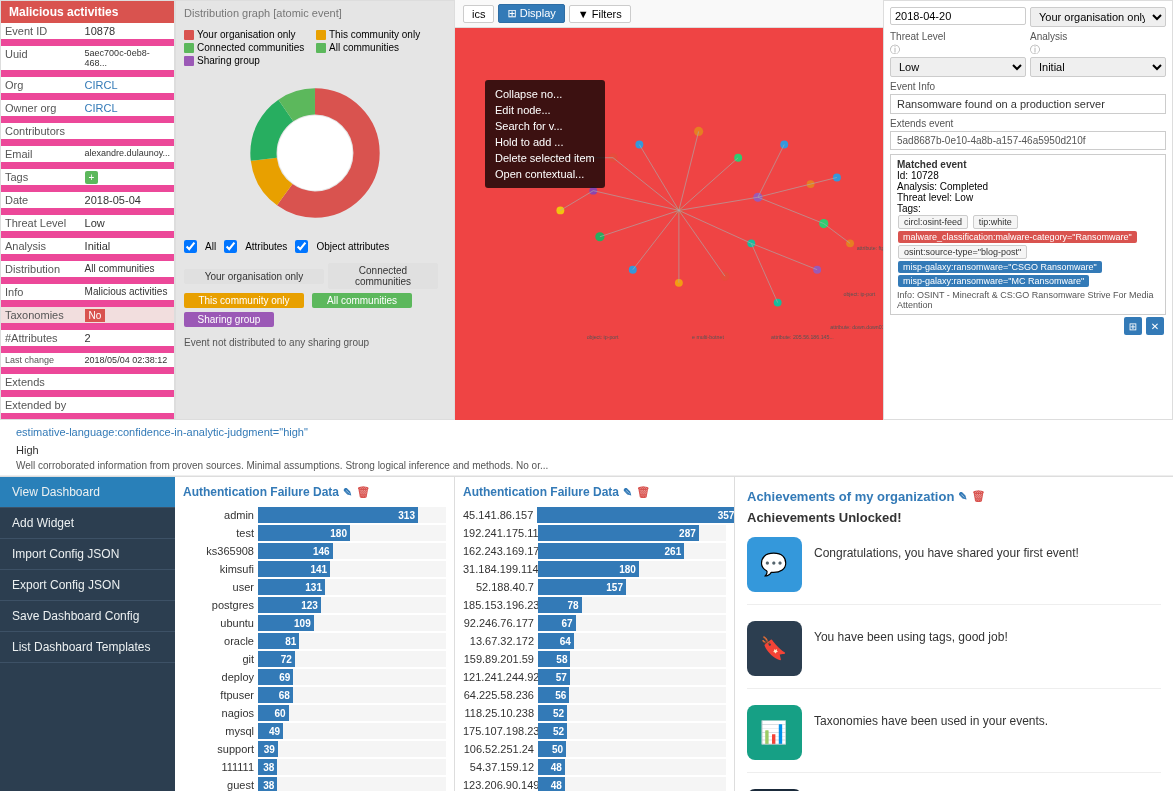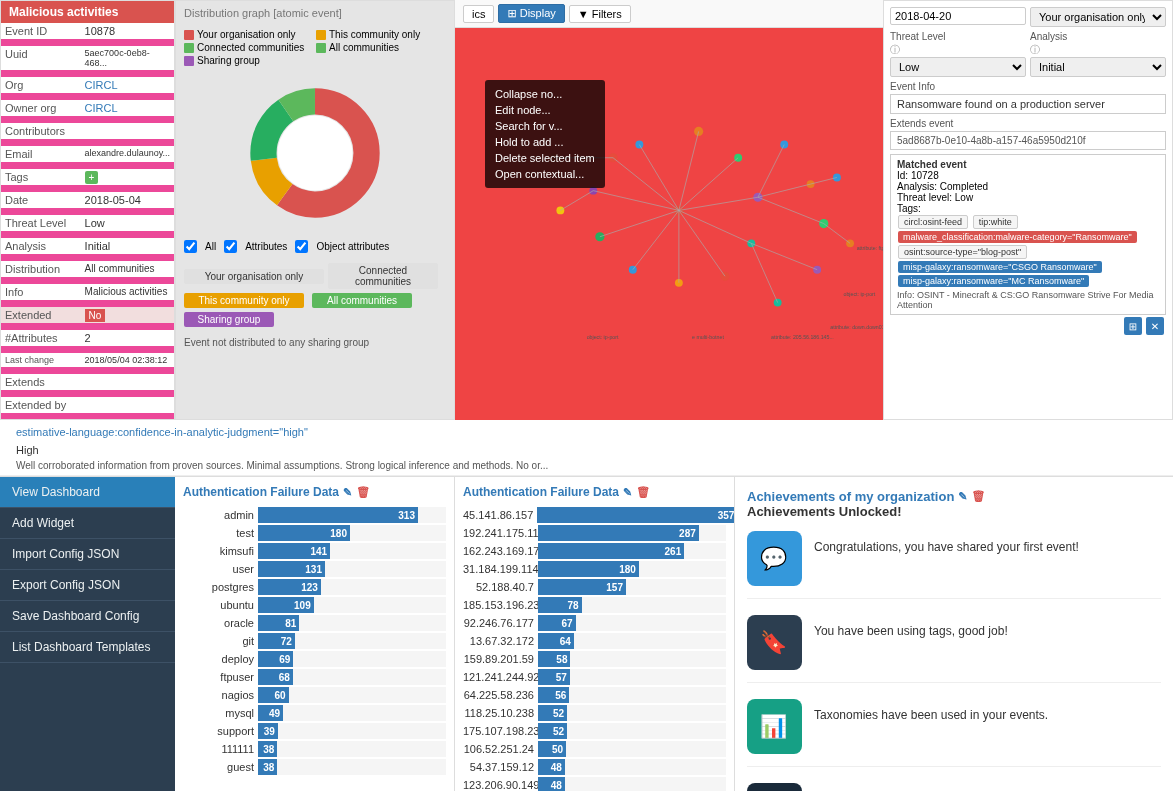--- a/index.html
+++ b/index.html
@@ -78,21 +78,21 @@
     .auth-panel { width: 280px; min-width: 280px; background: #fff; border-right: 1px solid #ddd; padding: 8px; overflow-y: auto; }
     .auth-panel-title { color: #337ab7; font-weight: bold; font-size: 12px; margin-bottom: 8px; display: flex; align-items: center; gap: 4px; }
     .auth-bar-row { display: flex; align-items: center; margin: 2px 0; font-size: 11px; }
     .auth-bar-label { width: 75px; text-align: right; padding-right: 4px; color: #333; font-size: 11px; }
     .auth-bar-container { flex: 1; background: #f5f5f5; position: relative; height: 16px; }
     .auth-bar { background: #337ab7; height: 100%; display: flex; align-items: center; justify-content: flex-end; padding-right: 3px; }
     .auth-bar-value { font-size: 10px; color: #fff; font-weight: bold; }
 
     
     .achievements-panel { flex: 1; background: #fff; padding: 12px; overflow-y: auto; }
-    .achievements-title { color: #337ab7; font-weight: bold; font-size: 13px; margin-bottom: 0; display: flex; align-items: center; gap: 4px; }
+    .achievements-title { color: #337ab7; font-weight: bold; font-size: 13px; margin-bottom: 6px; display: flex; align-items: center; gap: 4px; }
     .achievements-subtitle { font-size: 13px; font-weight: bold; color: #333; margin-bottom: 12px; }
     .achievement-item { display: flex; align-items: flex-start; gap: 12px; margin-bottom: 16px; padding-bottom: 12px; border-bottom: 1px solid #eee; }
     .achievement-icon { width: 55px; height: 55px; border-radius: 8px; flex-shrink: 0; display: flex; align-items: center; justify-content: center; font-size: 24px; }
     .achievement-text { flex: 1; font-size: 12px; color: #333; line-height: 1.4; padding-top: 8px; }
 
     .edit-icon { color: #337ab7; cursor: pointer; font-size: 11px; }
     .delete-icon { color: #d9534f; cursor: pointer; font-size: 11px; }
 
     
     .network-graph { flex: 1; background: #fff; position: relative; overflow: hidden; }
@@ -152,21 +152,21 @@
           </tr>
       <tr>
             <td>Distribution</td>
             <td style="font-size:10px;">All communities</td>
           </tr>
       <tr>
             <td>Info</td>
             <td style="font-size:10px;">Malicious activities</td>
           </tr>
       <tr class="row-red">
-            <td>Extended</td>
+            <td>Taxonomies</td>
             <td><span class="published-no">No</span></td>
           </tr>
       <tr>
             <td>#Attributes</td>
             <td>2</td>
           </tr>
       <tr>
             <td style="font-size:9px;">Last change</td>
             <td style="font-size:9px;">2018/05/04 02:38:12</td>
           </tr>
@@ -457,20 +457,28 @@
     </div>
           <div class="auth-bar-row">
       <div class="auth-bar-label">test</div>
       <div class="auth-bar-container">
         <div class="auth-bar" style="width:92.01277955271566px;">
           <span class="auth-bar-value">180</span>
         </div>
       </div>
     </div>
           <div class="auth-bar-row">
+      <div class="auth-bar-label">ks365908</div>
+      <div class="auth-bar-container">
+        <div class="auth-bar" style="width:74.63258785942492px;">
+          <span class="auth-bar-value">146</span>
+        </div>
+      </div>
+    </div>
+          <div class="auth-bar-row">
       <div class="auth-bar-label">kimsufi</div>
       <div class="auth-bar-container">
         <div class="auth-bar" style="width:72.07667731629394px;">
           <span class="auth-bar-value">141</span>
         </div>
       </div>
     </div>
           <div class="auth-bar-row">
       <div class="auth-bar-label">user</div>
       <div class="auth-bar-container">

